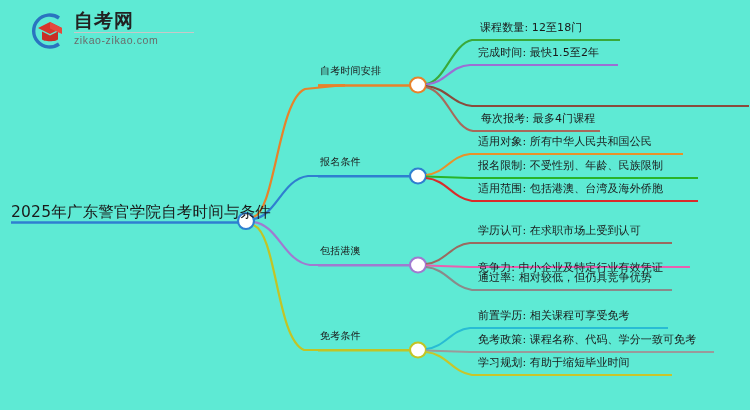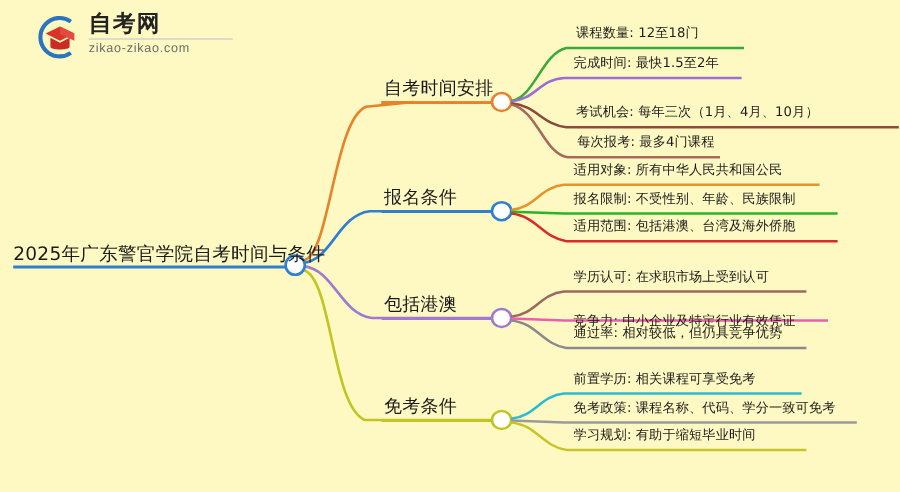--- a/index.html
+++ b/index.html
@@ -7,21 +7,21 @@
     padding: 0;
     background: #ffffff;
   }
   body {
     font-family: "Liberation Sans", "DejaVu Sans", sans-serif;
   }
   #canvas {
     position: relative;
     width: 750px;
     height: 410px;
-    background: #fef9c3;
+    background: #5eead4;
     overflow: hidden;
   }
   #wires {
     position: absolute;
     left: 0;
     top: 0;
     width: 750px;
     height: 410px;
     pointer-events: none;
   }
@@ -79,21 +79,21 @@
   .node .label {
     display: block;
     line-height: 1.05;
   }
 
   #root-node {
     font-size: 15.5px;
     letter-spacing: 0.2px;
   }
   .branch-node {
-    font-size: 15px;
+    font-size: 10px;
     letter-spacing: 0.2px;
   }
   .leaf-node {
     font-size: 11px;
     letter-spacing: 0.1px;
   }
 </style>
 </head>
 <body>
 
@@ -164,23 +164,20 @@
 
   <div class="node branch-node" style="left:320px; top:66px;">
     <span class="label">自考时间安排</span>
   </div>
   <div class="node leaf-node" style="left:480px; top:22px;">
     <span class="label">课程数量: 12至18门</span>
   </div>
   <div class="node leaf-node" style="left:478px; top:47px;">
     <span class="label">完成时间: 最快1.5至2年</span>
   </div>
-  <div class="node leaf-node" style="left:480px; top:88px;">
-    <span class="label">考试机会: 每年三次（1月、4月、10月）</span>
-  </div>
   <div class="node leaf-node" style="left:481px; top:113px;">
     <span class="label">每次报考: 最多4门课程</span>
   </div>
 
   <div class="node branch-node" style="left:320px; top:157px;text-align:center;">
     <span class="label">报名条件</span>
   </div>
   <div class="node leaf-node" style="left:478px; top:136px;">
     <span class="label">适用对象: 所有中华人民共和国公民</span>
   </div>

